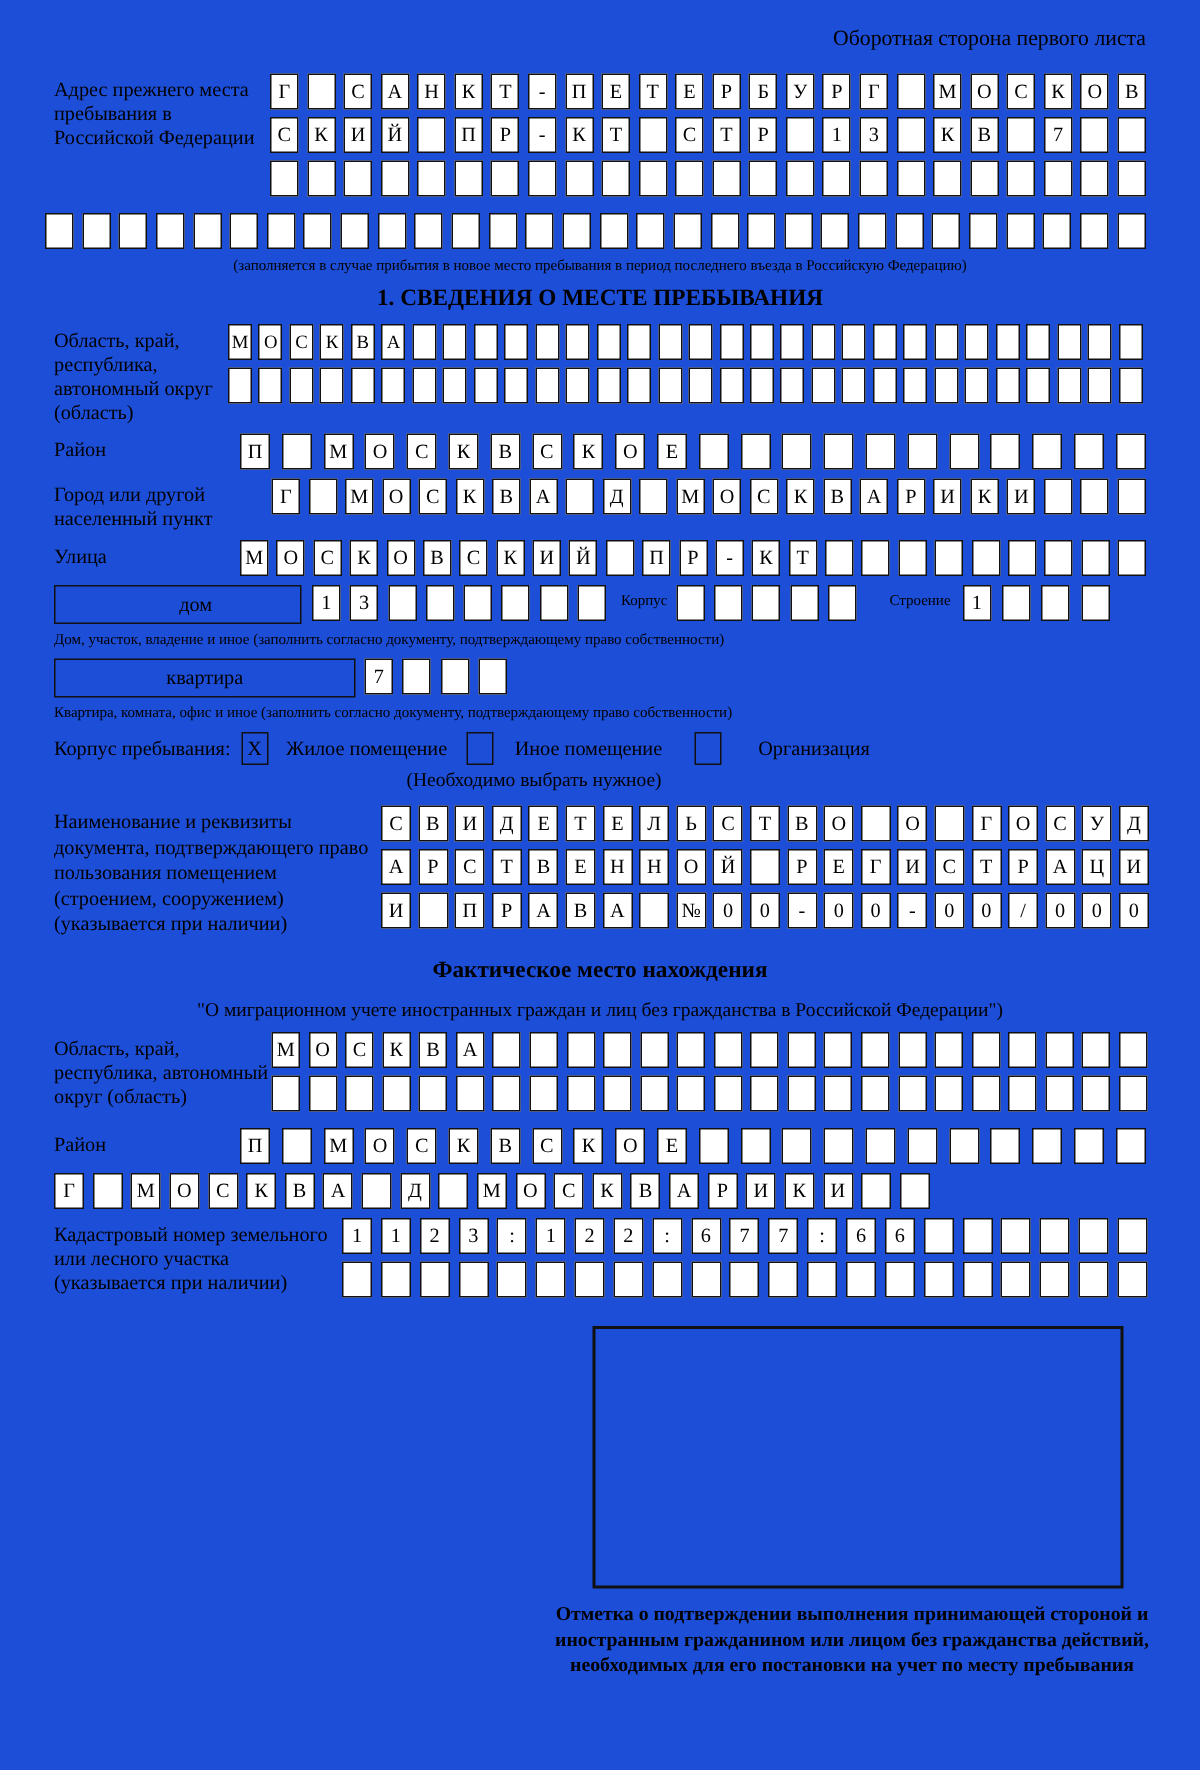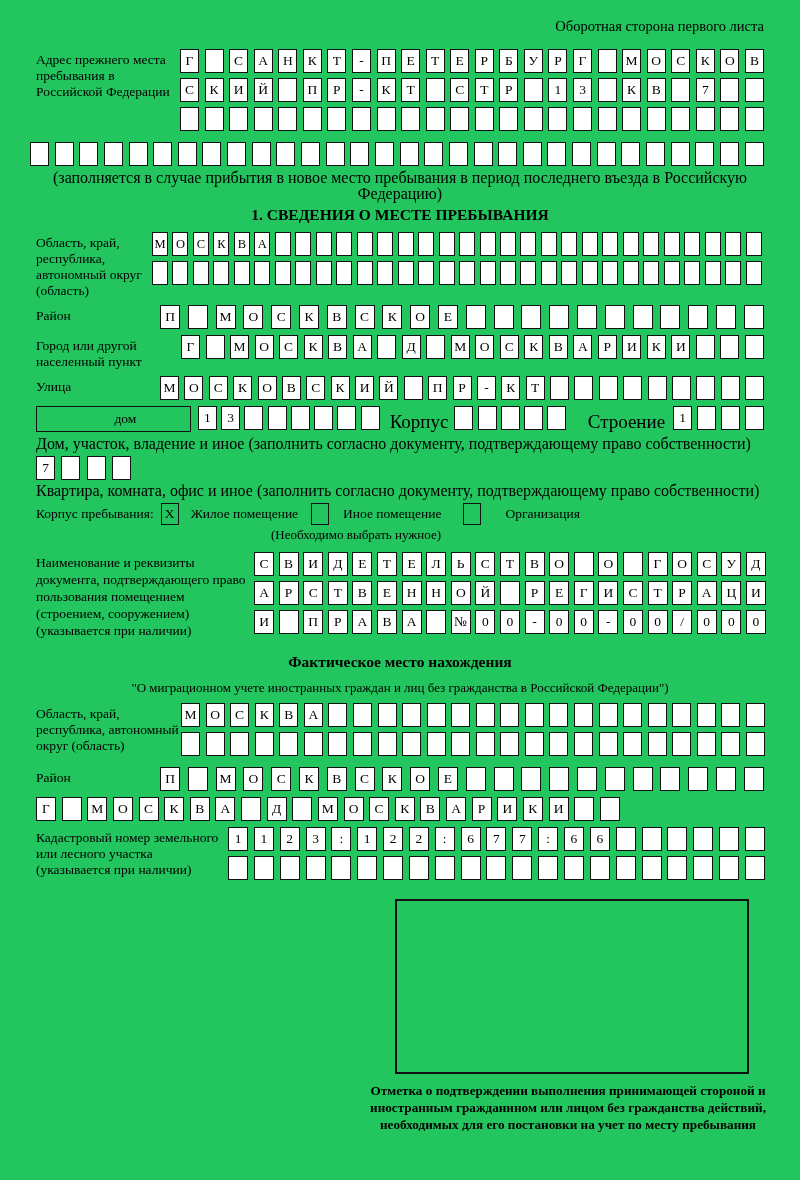--- a/index.html
+++ b/index.html
@@ -2,21 +2,21 @@
 <html lang="ru"><head>
 <meta charset="utf-8">
 <style>
   html,body{margin:0;padding:0;background:#ffffff;}
   .page{
     position:relative;
     width:800px;height:1180px;
     box-sizing:border-box;
     padding:18px 36px 10px 36px;
     overflow:hidden;
-    background:#22c55e;
+    background:#1d4ed8;
     color:#000;
     font-family:"Liberation Serif","DejaVu Serif",serif;
   }
   .header-note{text-align:right;font-size:14.5px;margin-bottom:14px;}
   .field-row{display:flex;align-items:flex-start;margin-bottom:6px;}
   .lbl{font-size:13.5px;line-height:16px;flex:0 0 auto;padding-top:3px;}
   .lbl-prev{width:144px;}
   .lbl-obl{width:116px;}
   .lbl-ray{width:124px;}
   .lbl-gor{width:145px;}
@@ -41,30 +41,30 @@
   .c-ul{width:604px;}    .c-ul .cell{width:19px;}
   .c-dom{width:196px;}   .c-dom .cell{width:19px;}
   .c-korp{width:120px;}  .c-korp .cell{width:19px;}
   .c-str{width:98px;}    .c-str .cell{width:19px;}
   .c-kv{width:95px;}     .c-kv .cell{width:19px;}
   .c-doc{width:512px;}   .c-doc .cell{width:20px;}
   .c-fobl{width:584px;}  .c-fobl .cell{width:19px;}
   .c-fray{width:604px;}  .c-fray .cell{width:20px;}
   .c-fgor{width:584px;}  .c-fgor .cell{width:20px;}
   .c-kad{width:537px;}   .c-kad .cell{width:20px;}
-  .caption{font-size:16px;line-height:16px;margin-bottom:4px;}
+  .caption{font-size:10px;line-height:16px;margin-bottom:4px;}
   .caption-center{text-align:center;}
   .sec-title{text-align:center;font-weight:bold;font-size:15.5px;margin:4px 0 8px 0;}
   .wide-box{
     box-sizing:border-box;height:26px;border:1.5px solid #111;
     display:flex;align-items:center;justify-content:center;font-size:13.5px;
   }
   .dom-box{width:165px;margin-right:7px;padding-left:24px;}
   .kv-box{width:201px;margin-right:6px;}
-  .inline-label{font-size:19px;padding-top:5px;}
+  .inline-label{font-size:10px;padding-top:5px;}
   .dom-row{display:flex;align-items:flex-start;margin-bottom:3px;}
   .mesto-row{display:flex;align-items:center;margin:4px 0 2px 0;font-size:13.5px;}
   .cbox{
     box-sizing:border-box;width:18px;height:22px;border:1.5px solid #111;
     display:flex;align-items:center;justify-content:center;font-size:13.5px;flex:0 0 auto;
   }
   .mesto-note{width:640px;text-align:center;font-size:13px;margin-bottom:8px;}
   .f-note{text-align:center;font-size:13px;line-height:17px;}
   .stamp-box{
     box-sizing:border-box;width:354px;height:175px;border:2px solid #111;
@@ -386,20 +386,21 @@
     <span class="cells c-str">
         <span class="cell">1</span>
         <span class="cell"></span>
         <span class="cell"></span>
         <span class="cell"></span>
       </span>
   </div>
   <div class="caption">Дом, участок, владение и иное (заполнить согласно документу, подтверждающему право собственности)</div>
 
   <div class="dom-row">
+    <span class="wide-box kv-box">квартира</span>
     <span class="cells c-kv">
         <span class="cell">7</span>
         <span class="cell"></span>
         <span class="cell"></span>
         <span class="cell"></span>
       </span>
   </div>
   <div class="caption">Квартира, комната, офис и иное (заполнить согласно документу, подтверждающему право собственности)</div>
 
   <div class="mesto-row">

